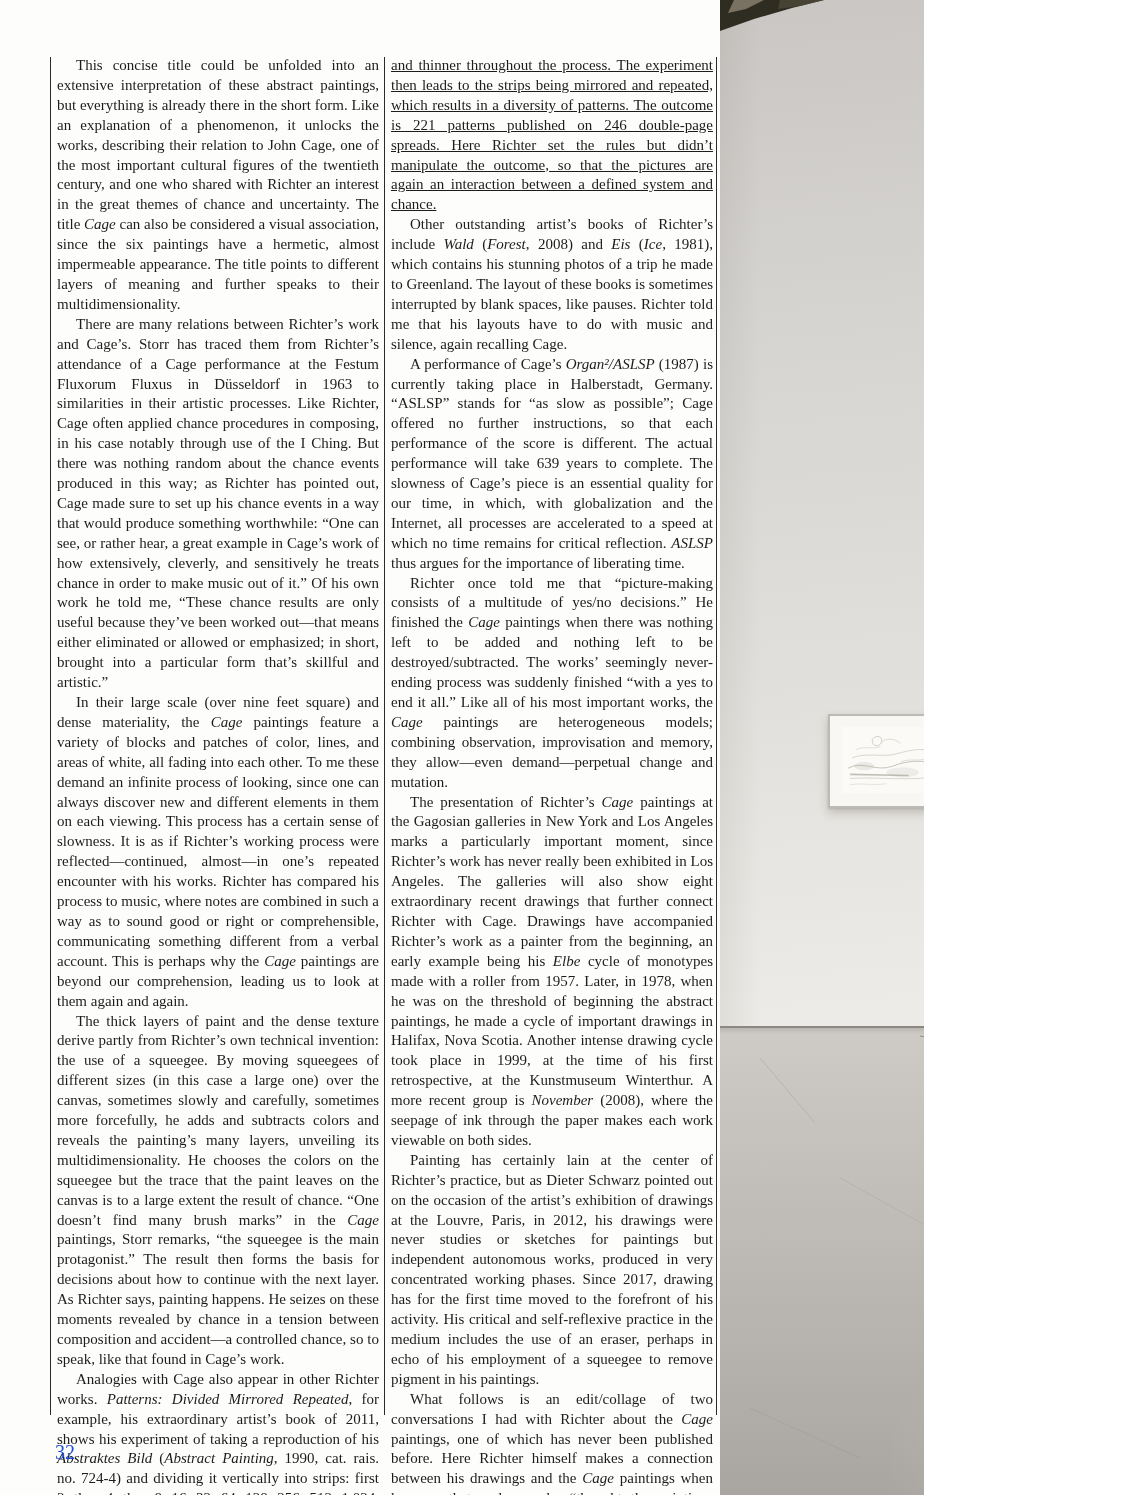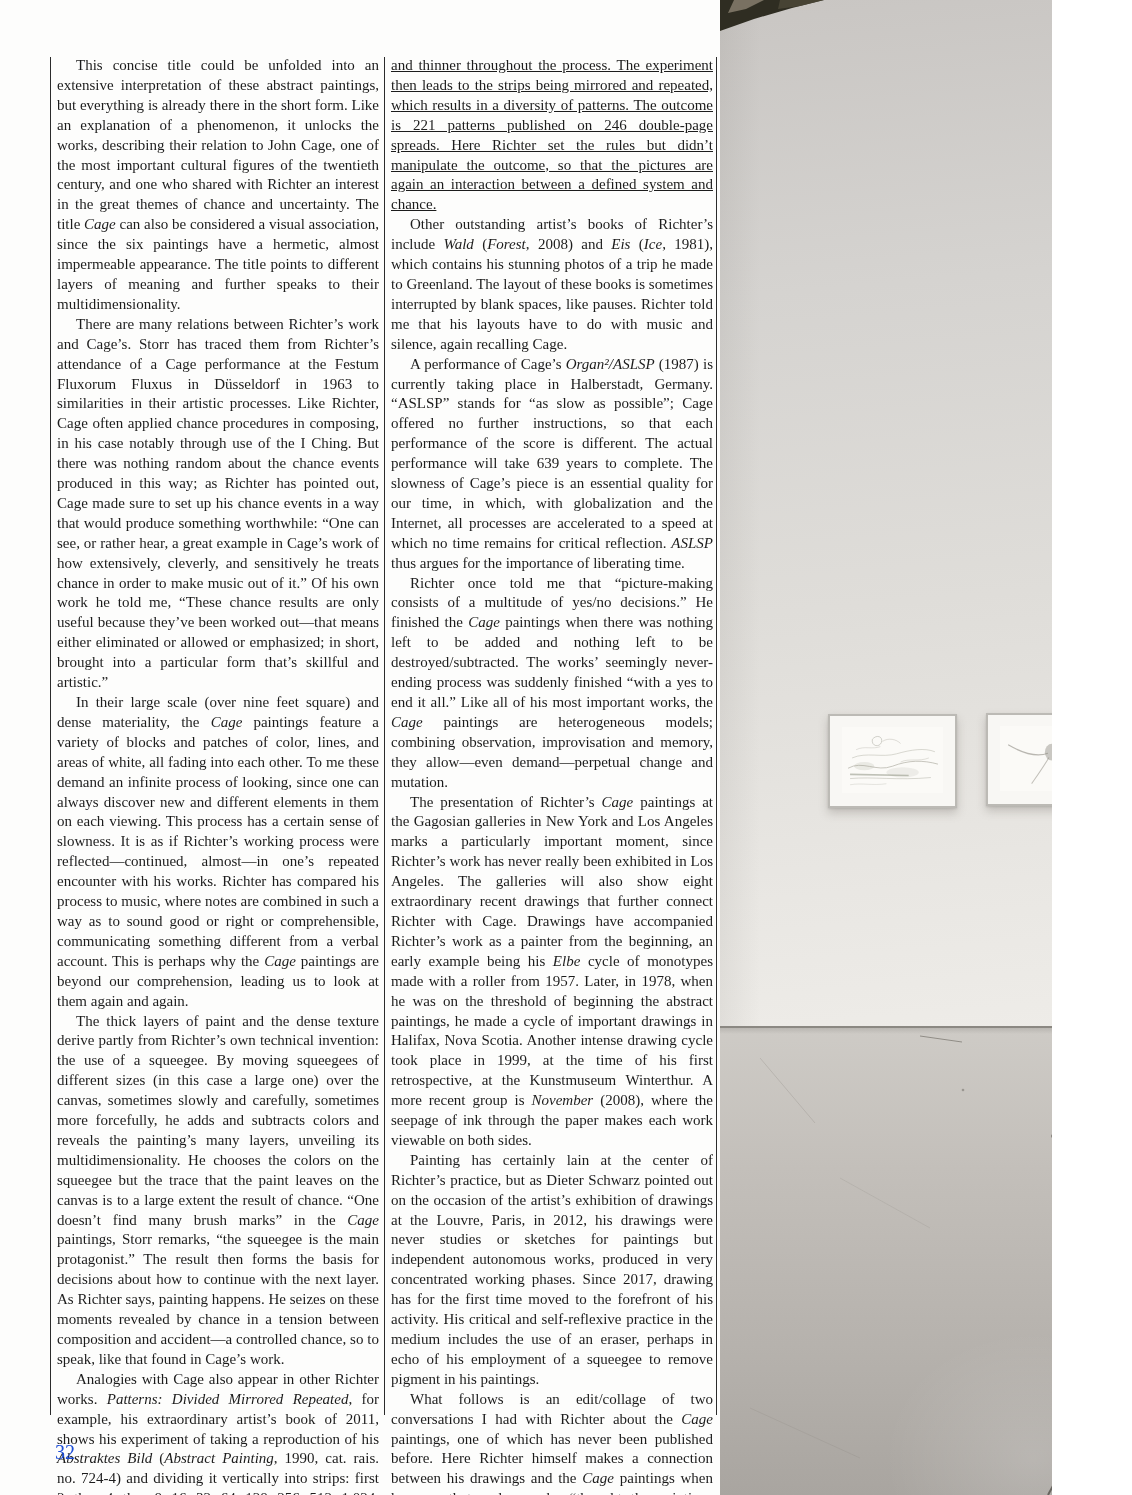--- a/index.html
+++ b/index.html
@@ -1,17 +1,17 @@
 <!DOCTYPE html>
 <html lang="en"><head>
 <meta charset="utf-8">
 <style>
   html,body{margin:0;padding:0;}
   body{background:#ffffff;font-family:"Liberation Serif","DejaVu Serif",serif;}
-  .page{position:relative;width:1052px;height:1495px;background:#fdfdfc;overflow:hidden;}
+  .page{position:relative;width:924px;height:1495px;background:#fdfdfc;overflow:hidden;}
 
   
   .vrule{position:absolute;top:57px;width:1px;height:1358px;background:#2b2b2b;}
   .vrule.left{left:50px;}
   .vrule.mid{left:384px;}
   .vrule.right{left:716px;}
 
   
   .col{position:absolute;top:56px;width:322px;color:#1c1c1c;font-size:15px;line-height:19.9px;
        text-align:justify;hyphens:auto;-webkit-hyphens:auto;}

